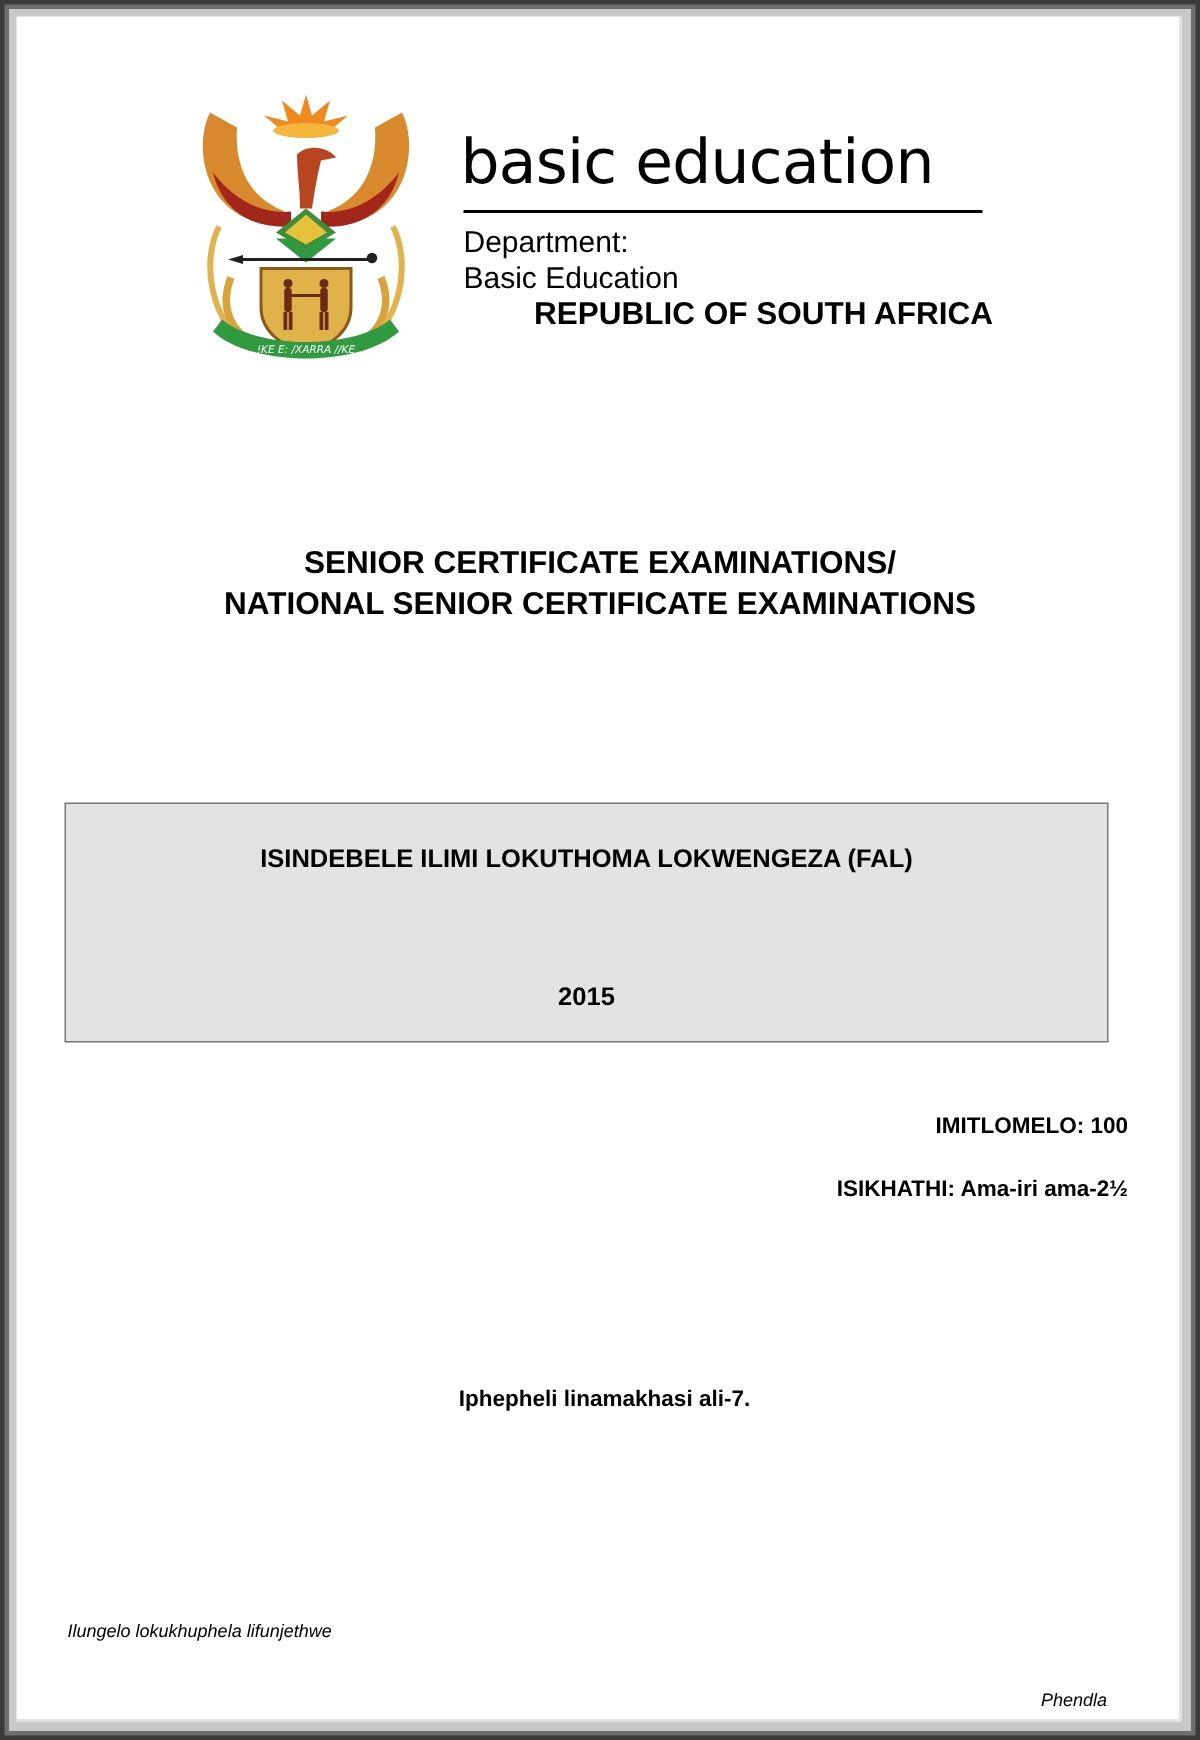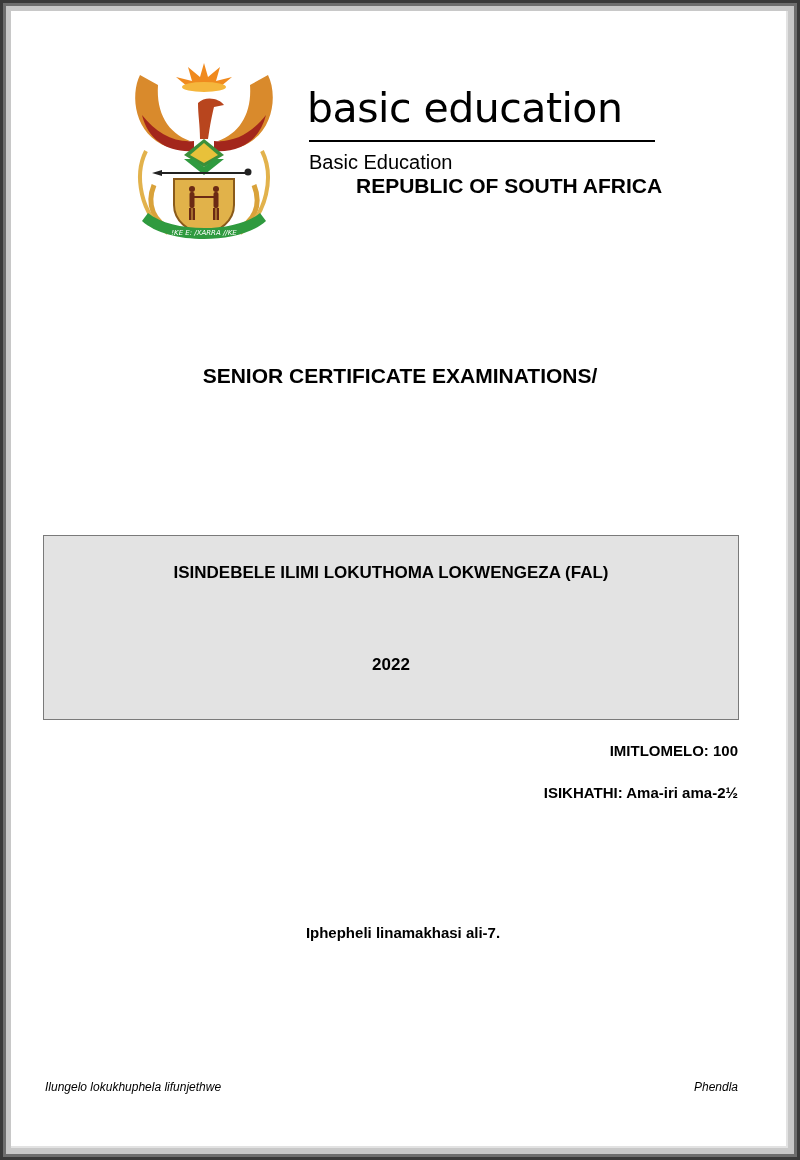--- a/index.html
+++ b/index.html
@@ -32,27 +32,27 @@
   }
   .dept {
     position: absolute; left: 309px; top: 150px; font-size: 20px; line-height: 24px;
   }
   .dept .strong { font-weight: bold; font-size: 21px; margin-left: 47px; }
   .exam-head {
     position: absolute; left: 0; right: 0; top: 362px; text-align: center;
     font-weight: bold; font-size: 21px; line-height: 27px;
   }
   .subject-box {
-    position: absolute; left: 43px; top: 535px; width: 696px; height: 185px;
+    position: absolute; left: 43px; top: 535px; width: 696px; height: 160px;
     box-sizing: border-box; background: #e3e3e3;
     border: 1px solid #7a7a7a; text-align: center; font-weight: bold; font-size: 17px;
   }
   .subject-box .line { position: absolute; left: 0; right: 0; }
   .meta {
-    position: absolute; right: 62px; text-align: left; font-weight: bold; font-size: 15px;
+    position: absolute; right: 48px; text-align: left; font-weight: bold; font-size: 15px;
   }
   .pages-note {
     position: absolute; left: 0; right: 0; top: 924px; text-align: center;
     font-weight: bold; font-size: 15px; padding-left: 6px;
   }
   .footer {
     position: absolute; top: 1080px; font-style: italic; font-size: 12px;
   }
 </style>
 </head>
@@ -106,32 +106,34 @@
     <rect x="66" y="141" width="20" height="2"></rect>
   </g>
 
   <path d="M14,166 C40,190 112,190 138,166 L132,158 C108,178 44,178 20,158 Z" fill="#2f9a3f"></path>
   <text x="76" y="180" text-anchor="middle" font-family="DejaVu Sans, sans-serif" font-size="7" fill="#ffffff" font-style="italic">!KE E: /XARRA //KE</text>
 </svg>
 
 <div class="brand-title">basic education</div>
 <div class="brand-rule"></div>
 <div class="dept">
+  <div>Department:</div>
   <div>Basic Education</div>
   <div class="strong">REPUBLIC OF SOUTH AFRICA</div>
 </div>
 
 <div class="exam-head">
   <div>SENIOR CERTIFICATE EXAMINATIONS/</div>
+  <div>NATIONAL SENIOR CERTIFICATE EXAMINATIONS</div>
 </div>
 
 <div class="subject-box">
   <div class="line" style="top:27px;">ISINDEBELE ILIMI LOKUTHOMA LOKWENGEZA (FAL)</div>
-  <div class="line" style="top:119px;">2022</div>
+  <div class="line" style="top:119px;">2015</div>
 </div>
 
 <div class="meta" style="top:742px;">IMITLOMELO: 100</div>
 <div class="meta" style="top:784px;margin-left:35px;">ISIKHATHI: Ama-iri ama-2½</div>
 
 <div class="pages-note">Iphepheli linamakhasi ali-7.</div>
 
 <div class="footer" style="left:45px;">Ilungelo lokukhuphela lifunjethwe</div>
-<div class="footer" style="right:62px;">Phendla</div>
+<div class="footer" style="right:62px;margin-top:46px;">Phendla</div>
 
 </body></html>

